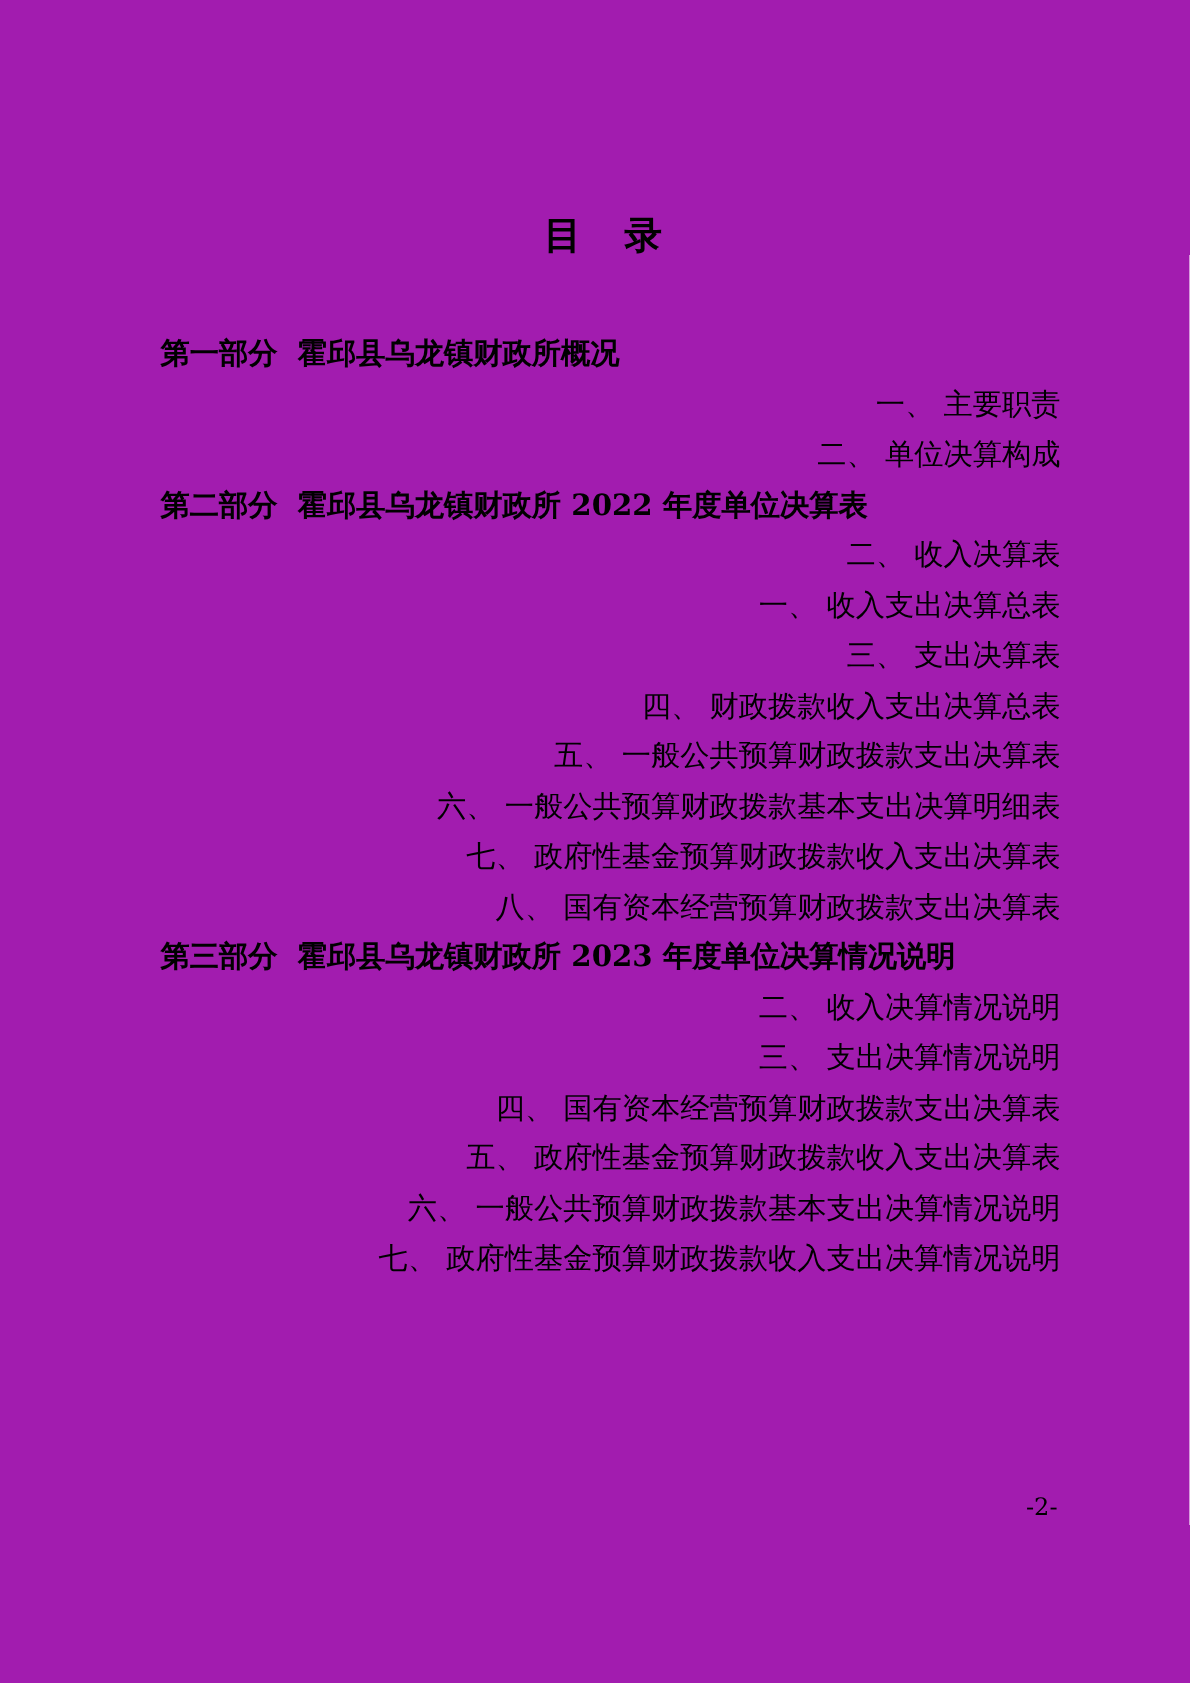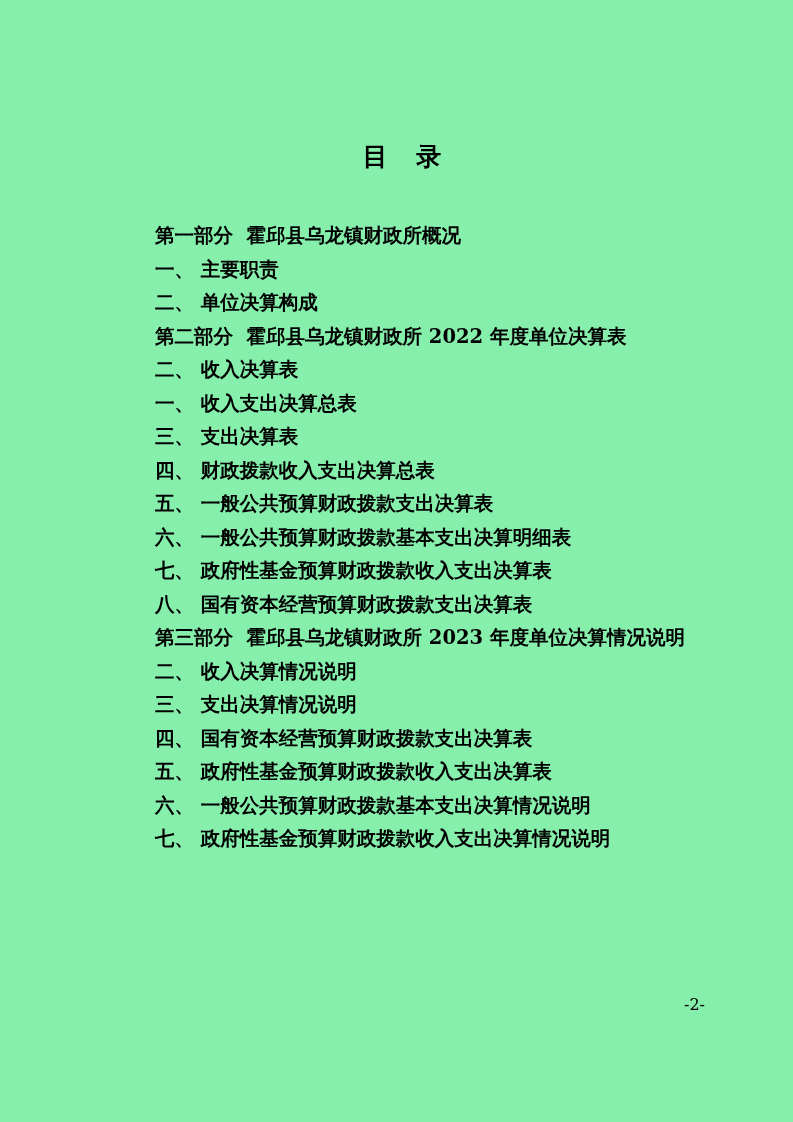--- a/index.html
+++ b/index.html
@@ -4,21 +4,21 @@
 <style>
   html, body {
     margin: 0;
     padding: 0;
     background: #ffffff;
   }
   .page {
     position: relative;
     width: 793px;
     height: 1122px;
-    background: #86efac;
+    background: #a21caf;
     font-family: "DejaVu Serif", "Liberation Serif", serif;
     color: #000000;
     box-sizing: border-box;
     overflow: hidden;
   }
   .content {
     position: absolute;
     left: 107px;
     top: 0;
     width: 600px;
@@ -32,27 +32,27 @@
     font-family: "DejaVu Serif", "Liberation Serif", serif;
   }
   .toc {
     margin-top: 46px;
   }
   .toc-line {
     font-size: 19.5px;
     line-height: 33.5px;
     white-space: pre-wrap;
     font-family: "DejaVu Serif", "Liberation Serif", serif;
-    margin-left: 48px;
   }
   .toc-line.part {
     font-weight: bold;
   }
   .toc-line.item {
-    font-weight: bold;
+    font-weight: normal;
+    text-align: right;
   }
   .page-number {
     position: absolute;
     right: 88px;
     top: 995px;
     font-size: 16px;
     font-family: "DejaVu Serif", "Liberation Serif", serif;
   }
 </style>
 </head>

